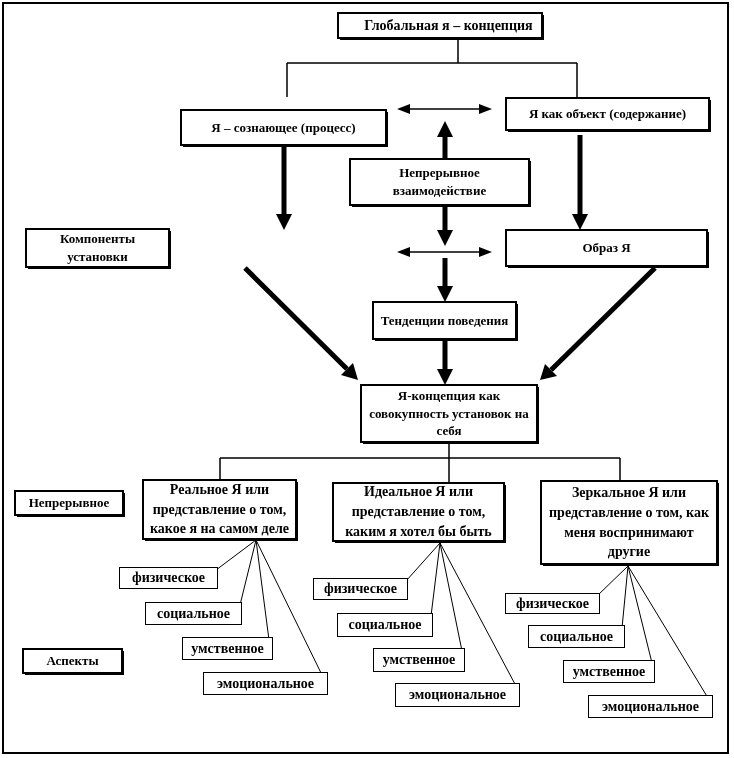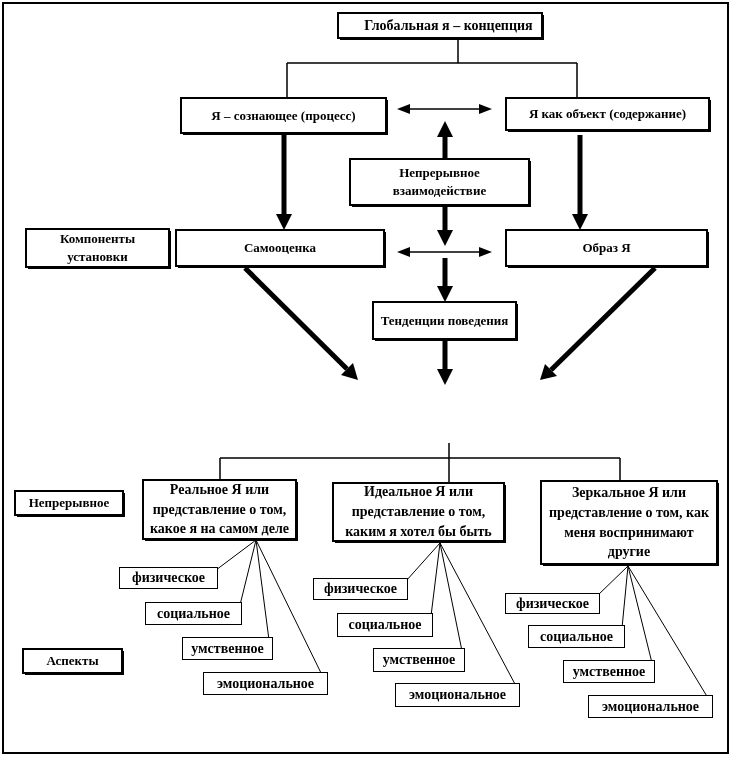--- a/index.html
+++ b/index.html
@@ -56,31 +56,31 @@
 
     <path d="M449,443 V482 M220,458 H620 M220,458 V479 M620,458 V480" stroke-width="1.5"></path>
 
     <path d="M256,540 L216,570 M256,540 L240,605 M256,540 L269,640 M256,540 L322,675" stroke-width="1"></path>
     <path d="M440,543 L406,581 M440,543 L431,616 M440,543 L462,651 M440,543 L516,686" stroke-width="1"></path>
     <path d="M628,566 L597,596 M628,566 L622,628 M628,566 L652,663 M628,566 L708,698" stroke-width="1"></path>
   </svg>
 
   <div class="box sh fs14" style="left:337px;top:12px;width:206px;height:27px">Глобальная я – концепция</div>
 
-  <div class="box sh fs13" style="left:180px;top:97px;width:207px;height:37px">Я – сознающее (процесс)</div>
+  <div class="box sh fs13" style="left:180px;top:109px;width:207px;height:37px">Я – сознающее (процесс)</div>
   <div class="box sh fs13" style="left:505px;top:97px;width:205px;height:34px">Я как объект (содержание)</div>
 
   <div class="box sh fs13" style="left:349px;top:158px;width:181px;height:48px">Непрерывное взаимодействие</div>
 
   <div class="box sh fs13" style="left:25px;top:228px;width:145px;height:40px">Компоненты установки</div>
-  <div class="box sh fs13" style="left:175px;top:229px;width:210px;height:38px">Самооценка</div>
   <div class="box sh fs13" style="left:505px;top:229px;width:203px;height:38px">Образ Я</div>
 
   <div class="box sh fs13" style="left:372px;top:301px;width:145px;height:39px">Тенденции поведения</div>
 
+  <div class="box sh fs13" style="left:360px;top:384px;width:178px;height:59px">Я-концепция как совокупность установок на себя</div>
 
   <div class="box sh fs13" style="left:14px;top:490px;width:110px;height:26px">Непрерывное</div>
   <div class="box sh fs12" style="left:142px;top:479px;width:155px;height:61px">Реальное Я или представление о том, какое я на самом деле</div>
   <div class="box sh fs12" style="left:332px;top:482px;width:173px;height:60px">Идеальное Я или представление о том, каким я хотел бы быть</div>
   <div class="box sh fs12" style="left:540px;top:480px;width:178px;height:85px">Зеркальное Я или представление о том, как меня воспринимают другие</div>
 
   <div class="box sh fs13" style="left:22px;top:648px;width:101px;height:26px">Аспекты</div>
 
   <div class="box thin fs12" style="left:119px;top:567px;width:99px;height:22px">физическое</div>
   <div class="box thin fs12" style="left:145px;top:602px;width:97px;height:23px">социальное</div>

